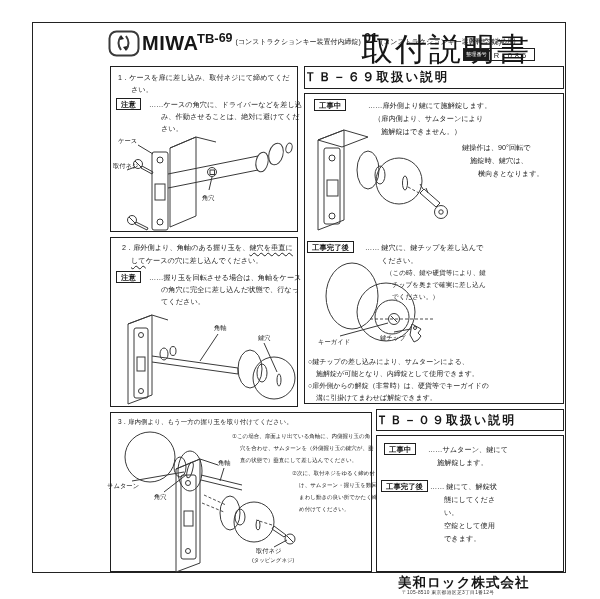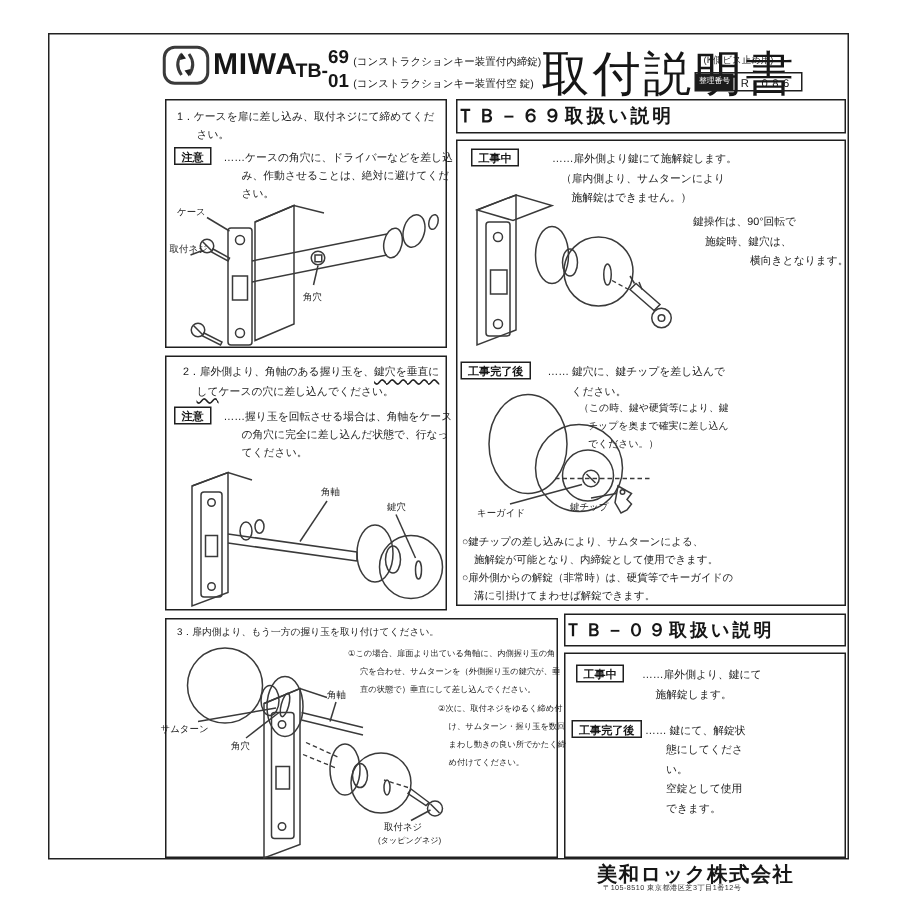--- a/index.html
+++ b/index.html
@@ -39,21 +39,21 @@
     <rect class="ln" x="1.5" y="1.5" width="29" height="24" rx="7" style="stroke-width:2;"></rect>
     <path class="ln" d="M13,6 Q8,13 13,20" style="stroke-width:2;"></path>
     <path class="ln" d="M18,6 Q23,13 18,20" style="stroke-width:2;"></path>
     <path d="M13,5 l3,4 -4,1 z" fill="#222" stroke="none"></path>
     <path d="M18,21 l-3,-4 4,-1 z" fill="#222" stroke="none"></path>
   </svg>
   <div class="brand" style="left:142px;top:33px;">MIWA</div>
 
   <div style="position:absolute;left:197px;top:32px;display:flex;align-items:center;">
     <div class="model-num" style="font-size:13px;">TB-</div>
-    <div style="display:flex;flex-direction:column;gap:3px;">
+    <div style="display:flex;flex-direction:row;gap:3px;">
       <div style="display:flex;align-items:flex-end;">
         <span class="model-num">69</span>
         <span class="model-desc">(コンストラクションキー装置付内締錠)</span>
       </div>
       <div style="display:flex;align-items:flex-end;">
         <span class="model-num">01</span>
         <span class="model-desc">(コンストラクションキー装置付空 錠)</span>
       </div>
     </div>
   </div>
@@ -186,21 +186,21 @@
 
   <div class="box" style="left:304px;top:93px;width:260px;height:311px;"></div>
 
   <div class="lblbox" style="left:314px;top:99px;">工事中</div>
   <div class="t" style="left:368px;top:102px;">……扉外側より鍵にて施解錠します。</div>
   <div class="t" style="left:374px;top:115px;">（扉内側より、サムターンにより</div>
   <div class="t" style="left:381px;top:128px;">施解錠はできません。）</div>
 
   <div class="t" style="left:462px;top:144px;">鍵操作は、90°回転で</div>
   <div class="t" style="left:470px;top:157px;">施錠時、鍵穴は、</div>
-  <div class="t" style="left:478px;top:170px;margin-left:22px;">横向きとなります。</div>
+  <div class="t" style="left:478px;top:170px;">横向きとなります。</div>
 
   <svg style="left:306px;top:126px;" width="200" height="110" viewBox="0 0 200 110">
     <polygon class="ln" points="12,14 38,4 38,94 12,104"></polygon>
     <polygon class="ln" points="12,14 38,4 62,11 36,21"></polygon>
     <rect class="ln" x="18" y="22" width="16" height="76" rx="2"></rect>
     <circle class="ln" cx="26" cy="32" r="3"></circle>
     <circle class="ln" cx="26" cy="90" r="3"></circle>
     <rect class="ln" x="21" y="54" width="11" height="16"></rect>
     <ellipse class="ln" cx="62" cy="44" rx="11" ry="19"></ellipse>
     <ellipse class="ln" cx="74" cy="49" rx="5" ry="9"></ellipse>
@@ -240,21 +240,21 @@
   <div class="t" style="left:316px;top:370px;font-size:7px;">施解錠が可能となり、内締錠として使用できます。</div>
   <div class="t" style="left:308px;top:382px;font-size:7px;">○扉外側からの解錠（非常時）は、硬貨等でキーガイドの</div>
   <div class="t" style="left:316px;top:394px;font-size:7px;">溝に引掛けてまわせば解錠できます。</div>
 
   <div class="box" style="left:376px;top:409px;width:188px;height:22px;"></div>
   <div class="sec-title" style="left:376px;top:414px;width:188px;font-size:12px;">ＴＢ－０９取扱い説明</div>
 
   <div class="box" style="left:376px;top:435px;width:188px;height:137px;"></div>
 
   <div class="lblbox" style="left:384px;top:443px;">工事中</div>
-  <div class="t" style="left:428px;top:446px;">……扉外側より、鍵にて</div>
+  <div class="t" style="left:428px;top:446px;">……サムターン、鍵にて</div>
   <div class="t" style="left:437px;top:459px;">施解錠します。</div>
 
   <div class="lblbox" style="left:381px;top:480px;">工事完了後</div>
   <div class="t" style="left:430px;top:483px;">…… 鍵にて、解錠状</div>
   <div class="t" style="left:444px;top:496px;">態にしてくださ</div>
   <div class="t" style="left:444px;top:509px;">い。</div>
   <div class="t" style="left:444px;top:522px;">空錠として使用</div>
   <div class="t" style="left:444px;top:535px;">できます。</div>
 
   <div class="company" style="left:398px;top:576px;">美和ロック株式会社</div>

